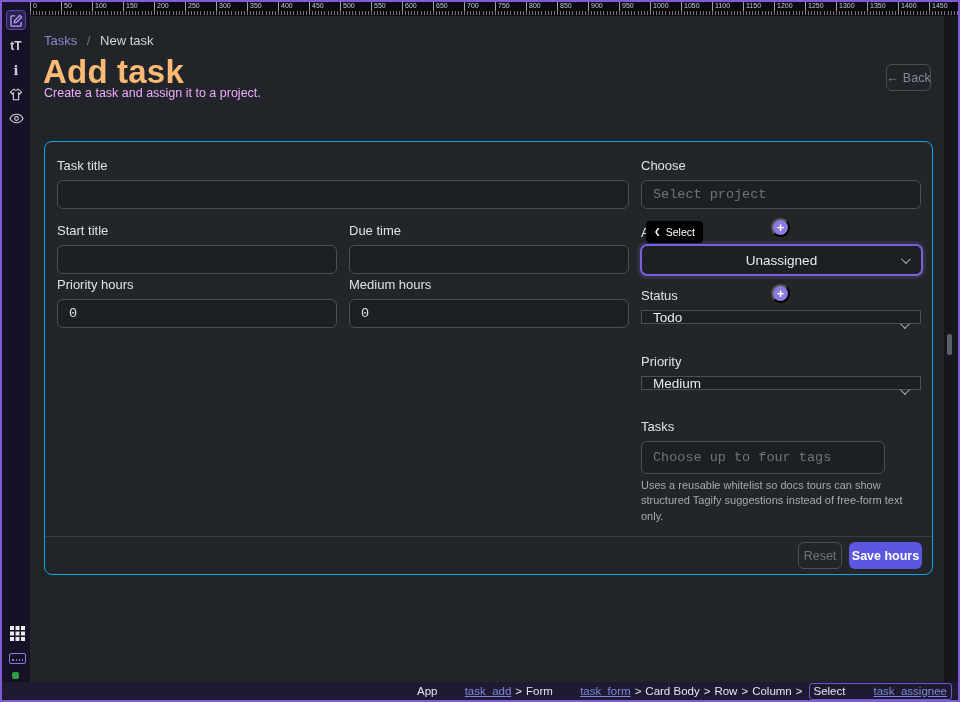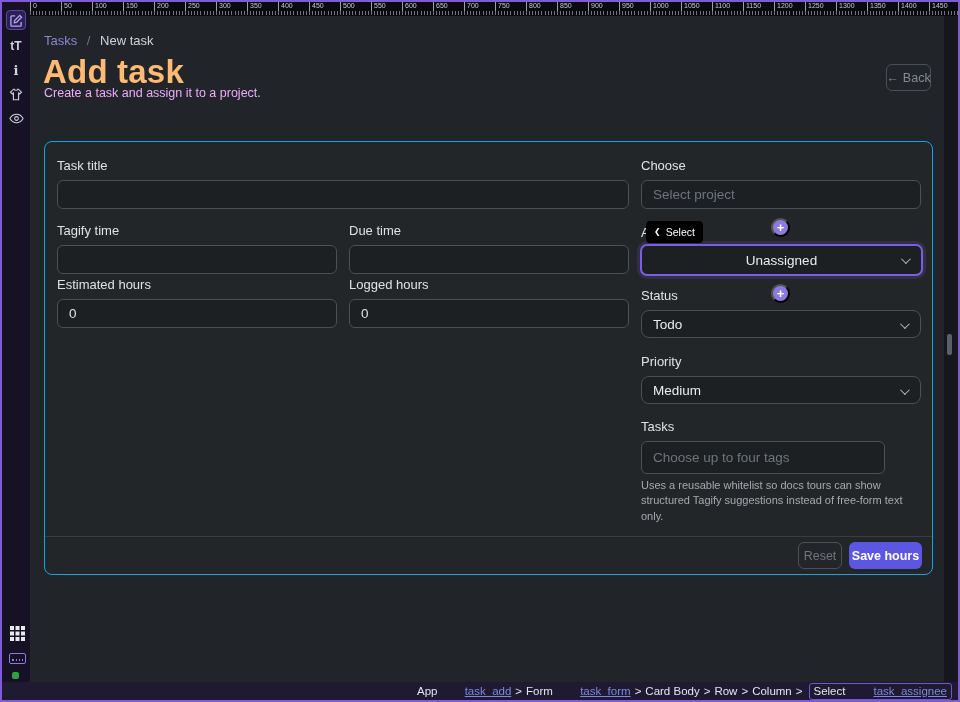--- a/index.html
+++ b/index.html
@@ -37,23 +37,23 @@
   .page-title { position:absolute; left:13px; top:37px; font-size:33px; font-weight:700; color:#fdba74; letter-spacing:.2px; }
   .page-sub { position:absolute; left:14px; top:70px; font-size:12.5px; color:#f0abfc; }
   .back-btn { position:absolute; left:856px; top:48px; width:45px; height:27px; border:1px solid #4b5055; border-radius:6px;
       color:#828b9b; font-size:12.5px; display:flex; align-items:center; justify-content:center; gap:4px; background:transparent; }
 
   
   .card { position:absolute; left:14px; top:101px; width:889px; height:434px; background:#232629;
       border:1px solid #0ea5e9; border-radius:8px;margin-top:24px; }
   .flabel { position:absolute; font-size:13px; color:#dee2e6; white-space:nowrap; }
   .finput { position:absolute; height:29px; background:#1d2023; border:1px solid #495057; border-radius:6px;
-      color:#dee2e6; font-size:13.5px; padding:0 11px; font-family:Liberation Sans, sans-serif; }
+      color:#dee2e6; font-size:13.5px; padding:0 11px; font-family:Liberation Mono, monospace; }
   .finput::placeholder { color:#6c757d; }
-  .fselect { position:absolute; height:28px; background:#1d2023; border:1px solid #495057; border-radius:8px;
+  .fselect { position:absolute; height:14px; background:#1d2023; border:1px solid #495057; border-radius:0;
       color:#e9ecef; font-size:13.5px; display:flex; align-items:center; padding:0 11px; }
   .fselect .chev { position:absolute; right:13px; top:11px; width:7px; height:7px;
       border-right:1.6px solid #adb5bd; border-bottom:1.6px solid #adb5bd; transform:rotate(45deg) translateY(-2px); }
   .fselect.focused { border:2px solid #7c5ee0; box-shadow:0 0 0 3px rgba(124,94,224,.16); border-radius:7px;justify-content:center; }
   .plus-btn { position:absolute; width:19px; height:19px; border-radius:50%; color:#fff; font-size:13px; font-weight:700;
       display:flex; align-items:center; justify-content:center; line-height:1; }
   .tooltip { position:absolute; background:#000; border-radius:4px; height:22px; padding:0 8px; display:flex; align-items:center;
       gap:5px; color:#fff; font-size:10.5px; z-index:8; }
   .tooltip .tchev { font-size:8px; line-height:1; }
   .clip-label { overflow:hidden; width:8px; }
@@ -173,30 +173,30 @@
     <button class="back-btn">
       <span>←</span>
       <span>Back</span>
     </button>
 
     <div class="card">
 
       <label class="flabel" style="left:12px; top:16px">Task title</label>
       <input class="finput" style="left: 12px; top: 38px; width: 572px;" value="">
 
-      <label class="flabel" style="left:12px; top:81px">Tagify time</label>
+      <label class="flabel" style="left:12px; top:81px">Start title</label>
       <input class="finput" style="left: 12px; top: 103px; width: 280px;" value="">
 
       <label class="flabel" style="left:304px; top:81px">Due time</label>
       <input class="finput" style="left: 304px; top: 103px; width: 280px;" value="">
 
-      <label class="flabel" style="left:12px; top:135px">Estimated hours</label>
+      <label class="flabel" style="left:12px; top:135px">Priority hours</label>
       <input class="finput" style="left: 12px; top: 157px; width: 280px;" value="0">
 
-      <label class="flabel" style="left:304px; top:135px">Logged hours</label>
+      <label class="flabel" style="left:304px; top:135px">Medium hours</label>
       <input class="finput" style="left: 304px; top: 157px; width: 280px;" value="0">
 
       <label class="flabel" style="left:596px; top:16px">Choose</label>
       <input class="finput" style="left: 596px; top: 38px; width: 280px;" placeholder="Select project">
 
       <label class="flabel clip-label" style="left:596px; top:83px">Assigned to</label>
       <div class="tooltip" style="left:601px; top:79px">
         <span class="tchev">❮</span>
         <span>Select</span>
       </div>

